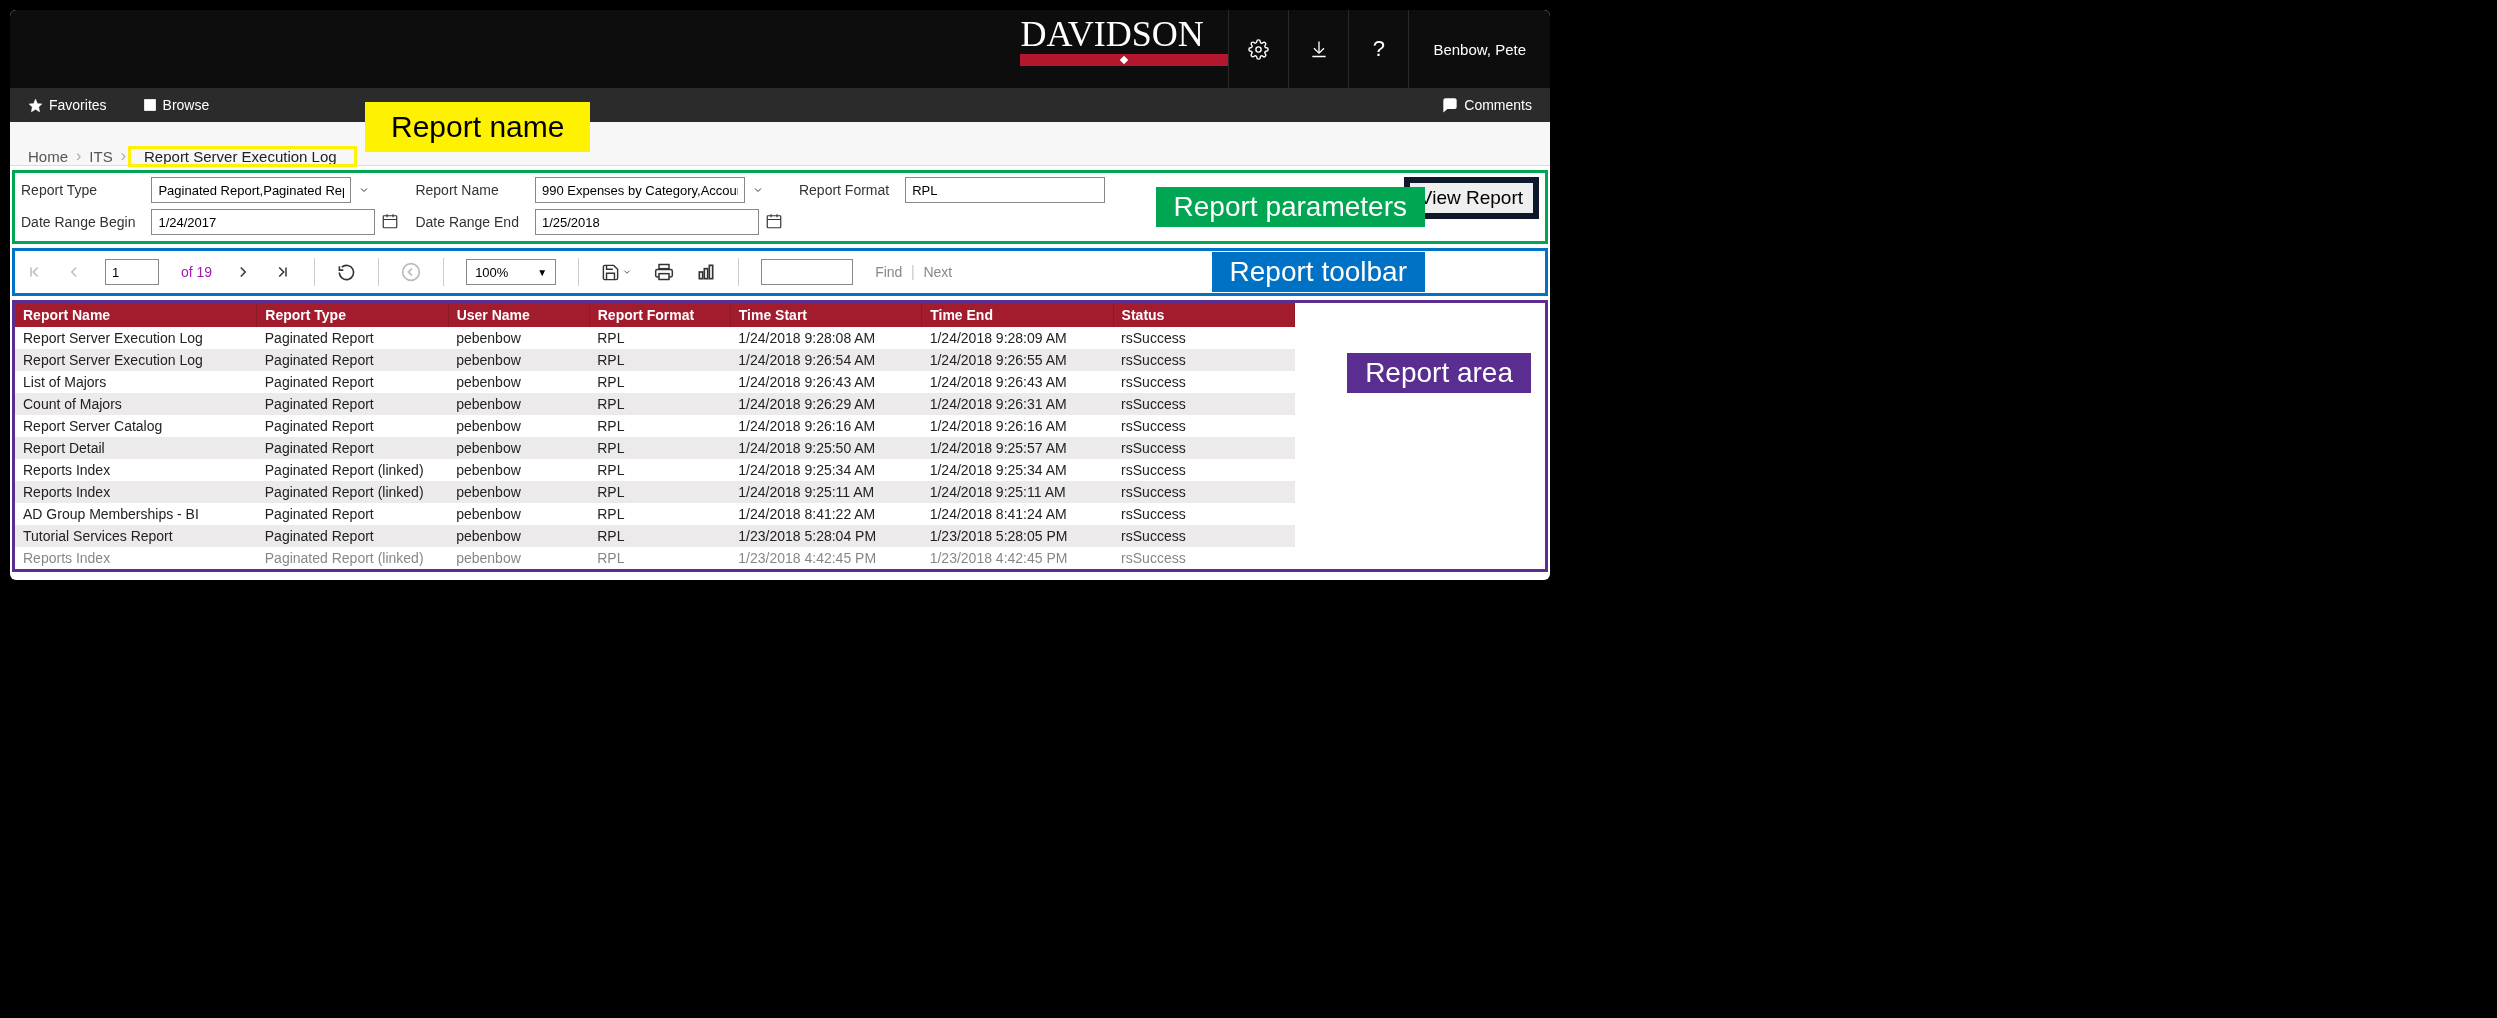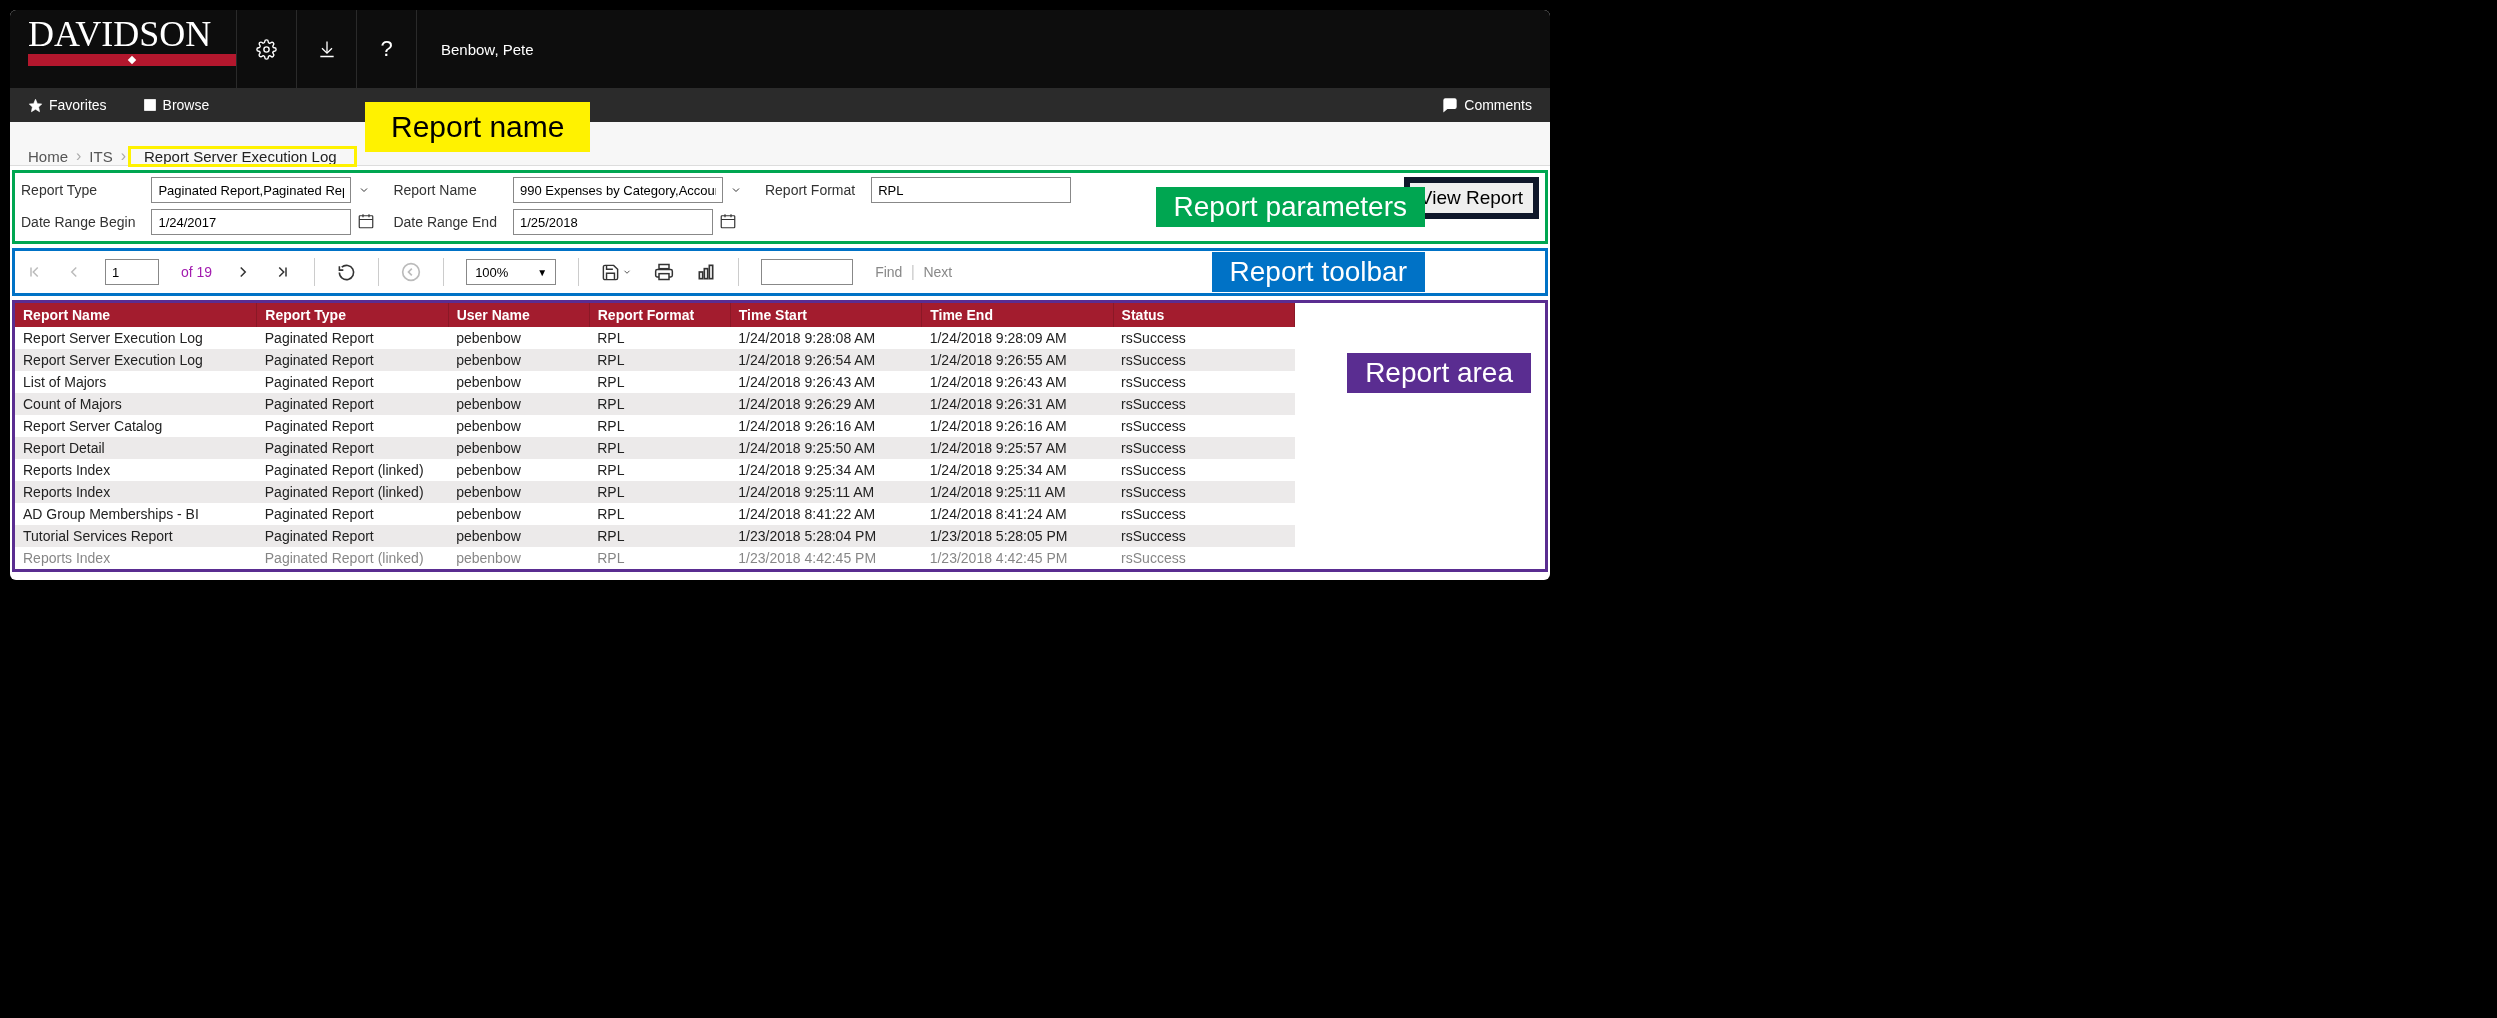--- a/index.html
+++ b/index.html
@@ -1,20 +1,20 @@
 <!DOCTYPE html>
 <html><head>
 <meta charset="utf-8">
 <style>
   * { box-sizing: border-box; margin: 0; padding: 0; }
   body { font-family: "Segoe UI", Arial, sans-serif; background: #000; padding: 10px; }
   .app { background: #fff; border-radius: 6px; overflow: hidden; box-shadow: 0 4px 20px rgba(0,0,0,0.6); width: 1540px; }
   
   
-  .header { background: #0d0d0d; height: 78px; display: flex; align-items: flex-start; justify-content: flex-start; color: #fff; }
+  .header { background: #0d0d0d; height: 78px; display: flex; align-items: flex-start; justify-content: flex-end; color: #fff; }
   .logo { padding: 6px 0 0 18px; }
   .logo .davidson { font-family: "Times New Roman", serif; font-size: 36px; color: #fff; letter-spacing: 0px; line-height: 1; }
   .logo .underline { background: #b3172d; height: 12px; width: 208px; margin-top: 2px; position: relative; }
   .logo .underline::after { content:""; position:absolute; left:50%; top:50%; transform:translate(-50%,-50%) rotate(45deg); width:6px; height:6px; background:#fff; }
   .header-right { display: flex; align-items: stretch; height: 78px; }
   .hbtn { width: 60px; display:flex; align-items:center; justify-content:center; border-left:1px solid #2a2a2a; }
   .husr { padding: 0 24px; display:flex; align-items:center; font-size:15px; border-left:1px solid #2a2a2a; white-space:nowrap; }
   .hbtn svg { stroke:#fff; fill:none; }
   
   
@@ -33,21 +33,21 @@
   
   
   .params { border:3px solid #00a651; margin:4px 2px 0 2px; padding:4px 6px 6px 6px; display:flex; position:relative; }
   .params-table { display:grid; grid-template-columns: auto auto auto auto auto auto auto auto; gap: 6px 16px; align-items:center; font-size:14px; }
   .plabel { color:#333; white-space:nowrap; }
   .pinput { border:1px solid #888; height:26px; padding:0 6px; font-size:13px; }
   .pselect { display:flex; align-items:center; }
   .pselect .tri { width:26px; height:26px; display:flex; align-items:center; justify-content:center; }
   .pselect input { width:200px; }
   .pdate { display:flex; align-items:center; gap:6px; }
-  .pdate input { width:200px; }
+  .pdate input { width:224px; }
   .cal-icon svg { stroke:#333; fill:none; }
   .btn-view { border:6px solid #0f172a; background:#efefef; padding:4px 10px; font-size:19px; margin-left:auto; align-self:flex-start; }
   
   
   .rtoolbar { border:3px solid #0072c6; margin:4px 2px 0 2px; height:48px; display:flex; align-items:center; padding:0 10px; gap:22px; position:relative; background:#fff; }
   .rtb-sep { width:1px; height:28px; background:#ccc; }
   .rtb-btn { display:flex; align-items:center; justify-content:center; color:#333; }
   .rtb-btn svg { stroke:#333; fill:none; }
   .gray svg { stroke:#bbb; }
   .page-input { border:1px solid #888; width:54px; height:26px; padding:0 6px; font-size:13px; }

